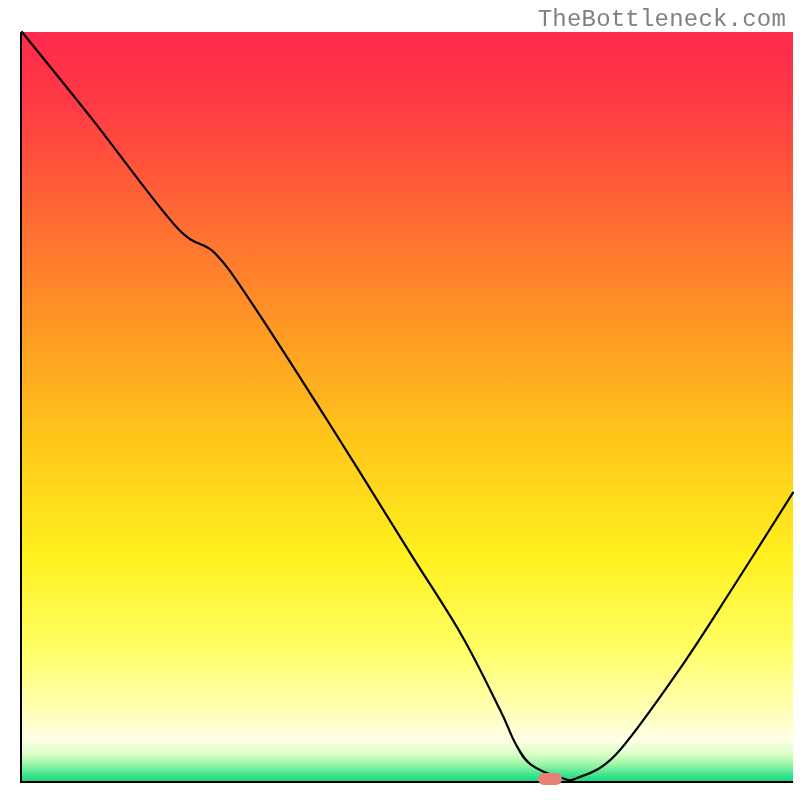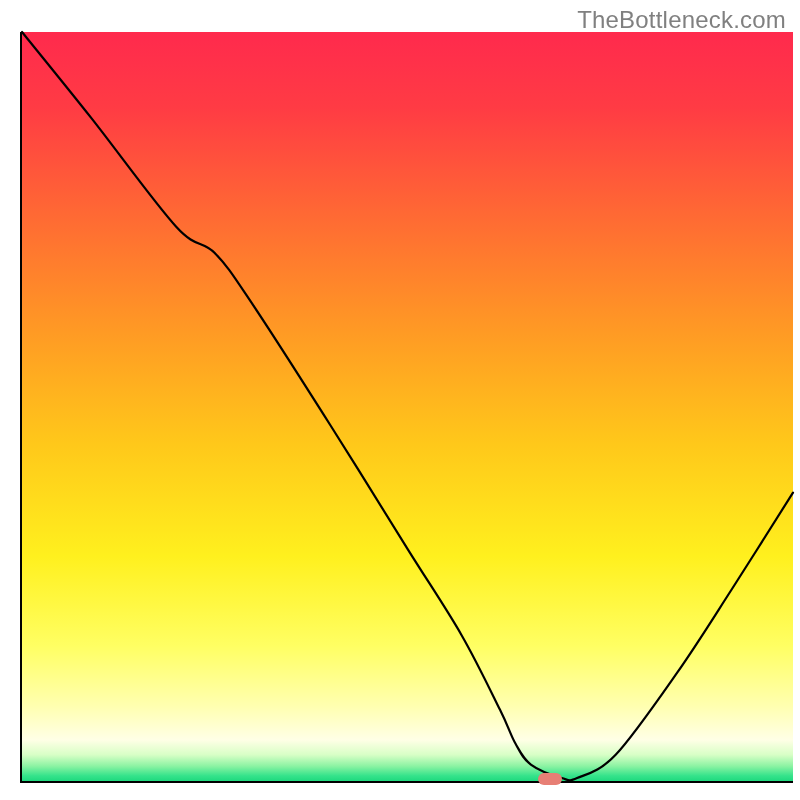--- a/index.html
+++ b/index.html
@@ -8,20 +8,21 @@
     width: 800px;
     height: 800px;
     overflow: hidden;
     font-family: Arial, Helvetica, sans-serif;
     background: #fff;
   }
   .chart-wrap {
     position: relative;
     width: 800px;
     height: 676px;
+    font-family: Liberation Mono, monospace;
   }
   .watermark {
     position: absolute;
     top: 6px;
     right: 14px;
     color: #808080;
     font-size: 24px;
     font-weight: 400;
     letter-spacing: 0.2px;
     z-index: 5;

